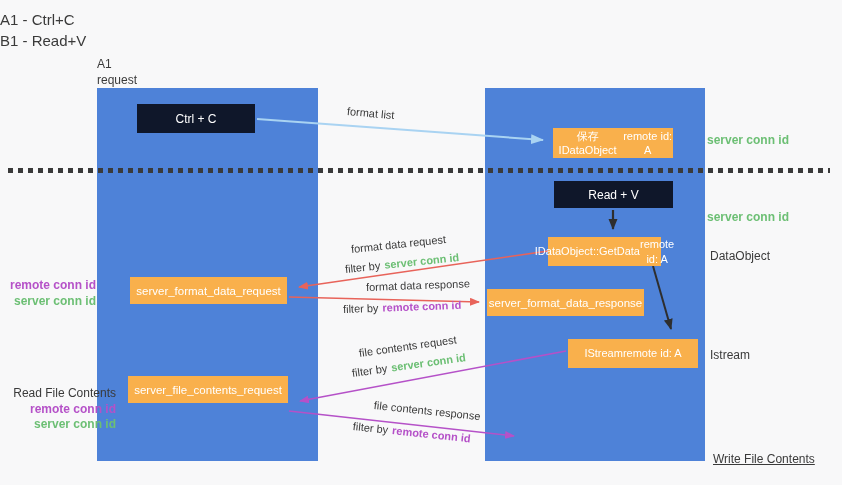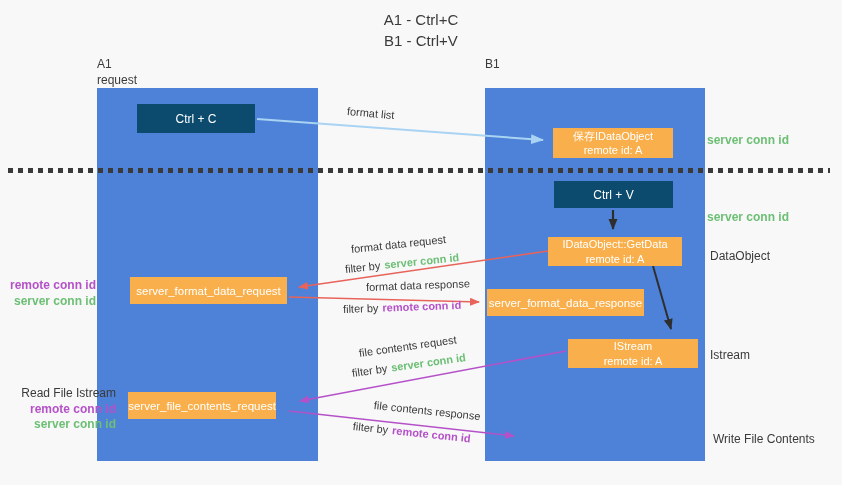--- a/index.html
+++ b/index.html
@@ -2,55 +2,54 @@
 <html><head>
 <meta charset="utf-8">
 <style>
   html,body { margin:0; padding:0; }
   .canvas {
     position:relative; width:842px; height:485px;
     background:#f8f8f9; overflow:hidden;
     font-family:"Liberation Sans", sans-serif; color:#3a3a3a;
   }
   .abs { position:absolute; }
-  .title { left:0; right:0; top:9px; text-align:center; font-size:15px; line-height:1.4; }
+  .title { left:0; right:0; top:9px; text-align:left; font-size:15px; line-height:1.4; }
   .col-header { top:57px; text-align:left; font-size:12px; line-height:1.3; }
   .lifeline { top:88px; height:373px; background:#4e82d8; }
   .divider { left:8px; top:168px; width:822px; height:5px;
     background:repeating-linear-gradient(90deg,#3a3a3a 0 5px,transparent 5px 10px); }
-  .gbox { background:#0c4a6e; color:#fff; font-size:12px;
+  .gbox { background:#0f172a; color:#fff; font-size:12px;
     display:flex; align-items:center; justify-content:center; }
-  .obox { background:#f9b04c; color:#fff; display:flex; flex-direction:column;
+  .obox { background:#f9b04c; color:#fff; display:flex; flex-direction:row;
     align-items:center; justify-content:center; text-align:center; }
   .obox.two { font-size:11px; line-height:1.3; }
   .obox.fn { font-size:11.5px; }
   .alabel { font-size:11px; white-space:nowrap; transform-origin:0 50%; }
   .green-t { color:#6cbf74; font-weight:700; }
   .purple-t { color:#b551c8; font-weight:700; }
   .side { font-size:12px; white-space:nowrap; }
   .legend { font-size:12px; line-height:1.3; text-align:right; white-space:nowrap; }
   .fb { margin-right:4px; }
   svg.overlay { left:0; top:0; pointer-events:none; }
 </style>
 </head>
 <body>
 
 <div class="canvas">
 
   <div class="abs title">
     <div>A1 - Ctrl+C</div>
-    <div>B1 - Ctrl+V</div>
+    <div>B1 - Read+V</div>
   </div>
 
   <div class="abs col-header" style="left:97px;width:221px;">
     <div>A1</div>
     <div>request</div>
   </div>
   <div class="abs col-header" style="left:485px;width:220px;">
-    <div>B1</div>
   </div>
 
   <div class="abs lifeline" style="left:97px;width:221px;"></div>
   <div class="abs lifeline" style="left:485px;width:220px;"></div>
 
   <div class="abs divider"></div>
 
   <svg class="abs overlay" width="842" height="485">
     <defs>
       <marker id="m-blue" markerUnits="userSpaceOnUse" markerWidth="14" markerHeight="11" refX="12" refY="5" orient="auto">
@@ -75,37 +74,37 @@
     <line x1="289" y1="411" x2="514" y2="436" stroke="#b551c8" stroke-width="1.6" marker-end="url(#m-purple)"></line>
   </svg>
 
   <div class="abs gbox" style="left:137px;top:104px;width:118px;height:29px;">Ctrl + C</div>
 
   <div class="abs obox two" style="left:553px;top:128px;width:120px;height:30px;">
     <div>保存IDataObject</div>
     <div>remote id: A</div>
   </div>
 
-  <div class="abs gbox" style="left:554px;top:181px;width:119px;height:27px;">Ctrl + V</div>
+  <div class="abs gbox" style="left:554px;top:181px;width:119px;height:27px;">Read + V</div>
 
-  <div class="abs obox two" style="left:548px;top:237px;width:134px;height:29px;">
+  <div class="abs obox two" style="left:548px;top:237px;width:113px;height:29px;">
     <div>IDataObject::GetData</div>
     <div>remote id: A</div>
   </div>
 
   <div class="abs obox fn" style="left:130px;top:277px;width:157px;height:27px;">server_format_data_request</div>
 
   <div class="abs obox fn" style="left:487px;top:289px;width:157px;height:27px;">server_format_data_response</div>
 
   <div class="abs obox two" style="left:568px;top:339px;width:130px;height:29px;">
     <div>IStream</div>
     <div>remote id: A</div>
   </div>
 
-  <div class="abs obox fn" style="left:128px;top:392px;width:148px;height:27px;">server_file_contents_request</div>
+  <div class="abs obox fn" style="left:128px;top:376px;width:160px;height:27px;">server_file_contents_request</div>
 
 
   <div class="abs alabel" style="left:347px;top:105px;transform:rotate(5deg);">format list</div>
 
   <div class="abs alabel" style="left:351px;top:243px;transform:rotate(-6deg);">format data request</div>
   <div class="abs alabel" style="left:345px;top:263px;transform:rotate(-6deg);">
     <span class="fb">filter by</span><span class="green-t">server conn id</span>
   </div>
 
   <div class="abs alabel" style="left:366px;top:281px;transform:rotate(-2deg);">format data response</div>
@@ -120,25 +119,25 @@
 
   <div class="abs alabel" style="left:374px;top:399px;transform:rotate(6deg);">file contents response</div>
   <div class="abs alabel" style="left:353px;top:420px;transform:rotate(6deg);">
     <span class="fb">filter by</span><span class="purple-t">remote conn id</span>
   </div>
 
   <div class="abs side green-t" style="left:707px;top:133px;">server conn id</div>
   <div class="abs side green-t" style="left:707px;top:210px;">server conn id</div>
   <div class="abs side" style="left:710px;top:249px;">DataObject</div>
   <div class="abs side" style="left:710px;top:348px;">Istream</div>
-  <div class="abs side" style="left:713px;top:432px;">Write File Contents</div>
+  <div class="abs side" style="left:713px;top:452px;text-decoration:underline;">Write File Contents</div>
 
   <div class="abs legend" style="left:10px;top:278px;width:86px;">
     <div class="purple-t">remote conn id</div>
     <div class="green-t">server conn id</div>
   </div>
   <div class="abs legend" style="left:8px;top:386px;width:108px;">
-    <div style="font-weight:400;">Read File Istream</div>
+    <div style="font-weight:400;">Read File Contents</div>
     <div class="purple-t">remote conn id</div>
     <div class="green-t">server conn id</div>
   </div>
 
 </div>
 
 </body></html>

